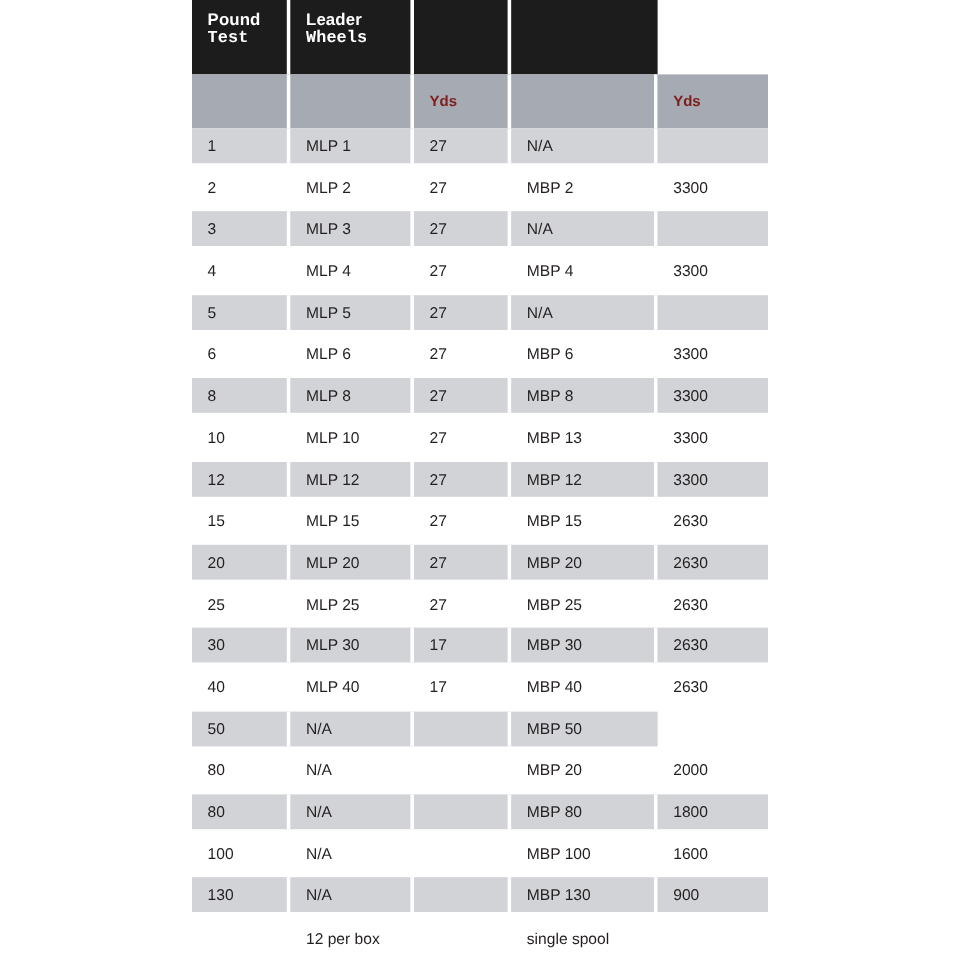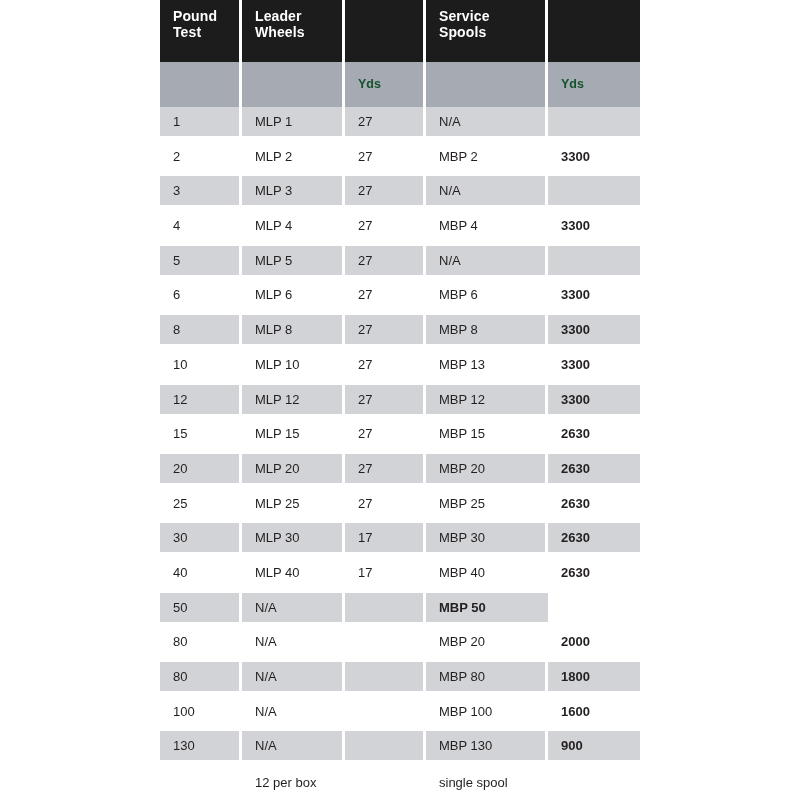--- a/index.html
+++ b/index.html
@@ -38,29 +38,29 @@
     color: #ffffff;
     font-size: 14px;
     font-weight: bold;
     line-height: 15.5px;
     padding: 9px 0 0 13px;
     box-sizing: border-box;
     border-right: 3px solid #ffffff;
     letter-spacing: 0.1px;
   }
   .head-cell:last-child { border-right: none; }
-  .head-cell .l2 { display: block; }
+  .head-cell .l2 { display: block; font-family: Liberation Mono, monospace; }
 
   
   .sub-row {
     height: 45px;
   }
   .sub-cell {
     background: #a6aab3;
-    color: #14532d;
+    color: #7f1d1d;
     font-size: 12.5px;
     font-weight: bold;
     line-height: 45px;
     padding-left: 13px;
     box-sizing: border-box;
     border-right: 3px solid #ffffff;
   }
   .sub-cell:last-child { border-right: none; }
 
   
@@ -71,21 +71,21 @@
     font-size: 13px;
     color: #231f20;
     line-height: 29px;
     height: 29px;
     padding-left: 13px;
     box-sizing: border-box;
     border-right: 3px solid #ffffff;
     white-space: nowrap;
     overflow: hidden;
   }
-  .cell:last-child { border-right: none; font-weight: bold; }
+  .cell:last-child { border-right: none; }
   .row-shaded .cell { background: #d1d3d7; }
   .row-plain  .cell { background: #ffffff; }
 
   
   .foot-row { height: 40px; }
   .foot-cell {
     font-size: 13px;
     color: #231f20;
     line-height: 34px;
     padding-left: 13px;
@@ -103,24 +103,20 @@
       <span class="l1">Pound</span>
       <span class="l2">Test</span>
     </div>
     <div class="head-cell">
       <span class="l1">Leader</span>
       <span class="l2">Wheels</span>
     </div>
     <div class="head-cell">
       <span class="l1"></span>
       <span class="l2"></span>
-    </div>
-    <div class="head-cell">
-      <span class="l1">Service</span>
-      <span class="l2">Spools</span>
     </div>
     <div class="head-cell">
       <span class="l1"></span>
       <span class="l2"></span>
     </div>
   </div>
 
   <div class="grid-row sub-row">
     <div class="sub-cell"></div>
     <div class="sub-cell"></div>

